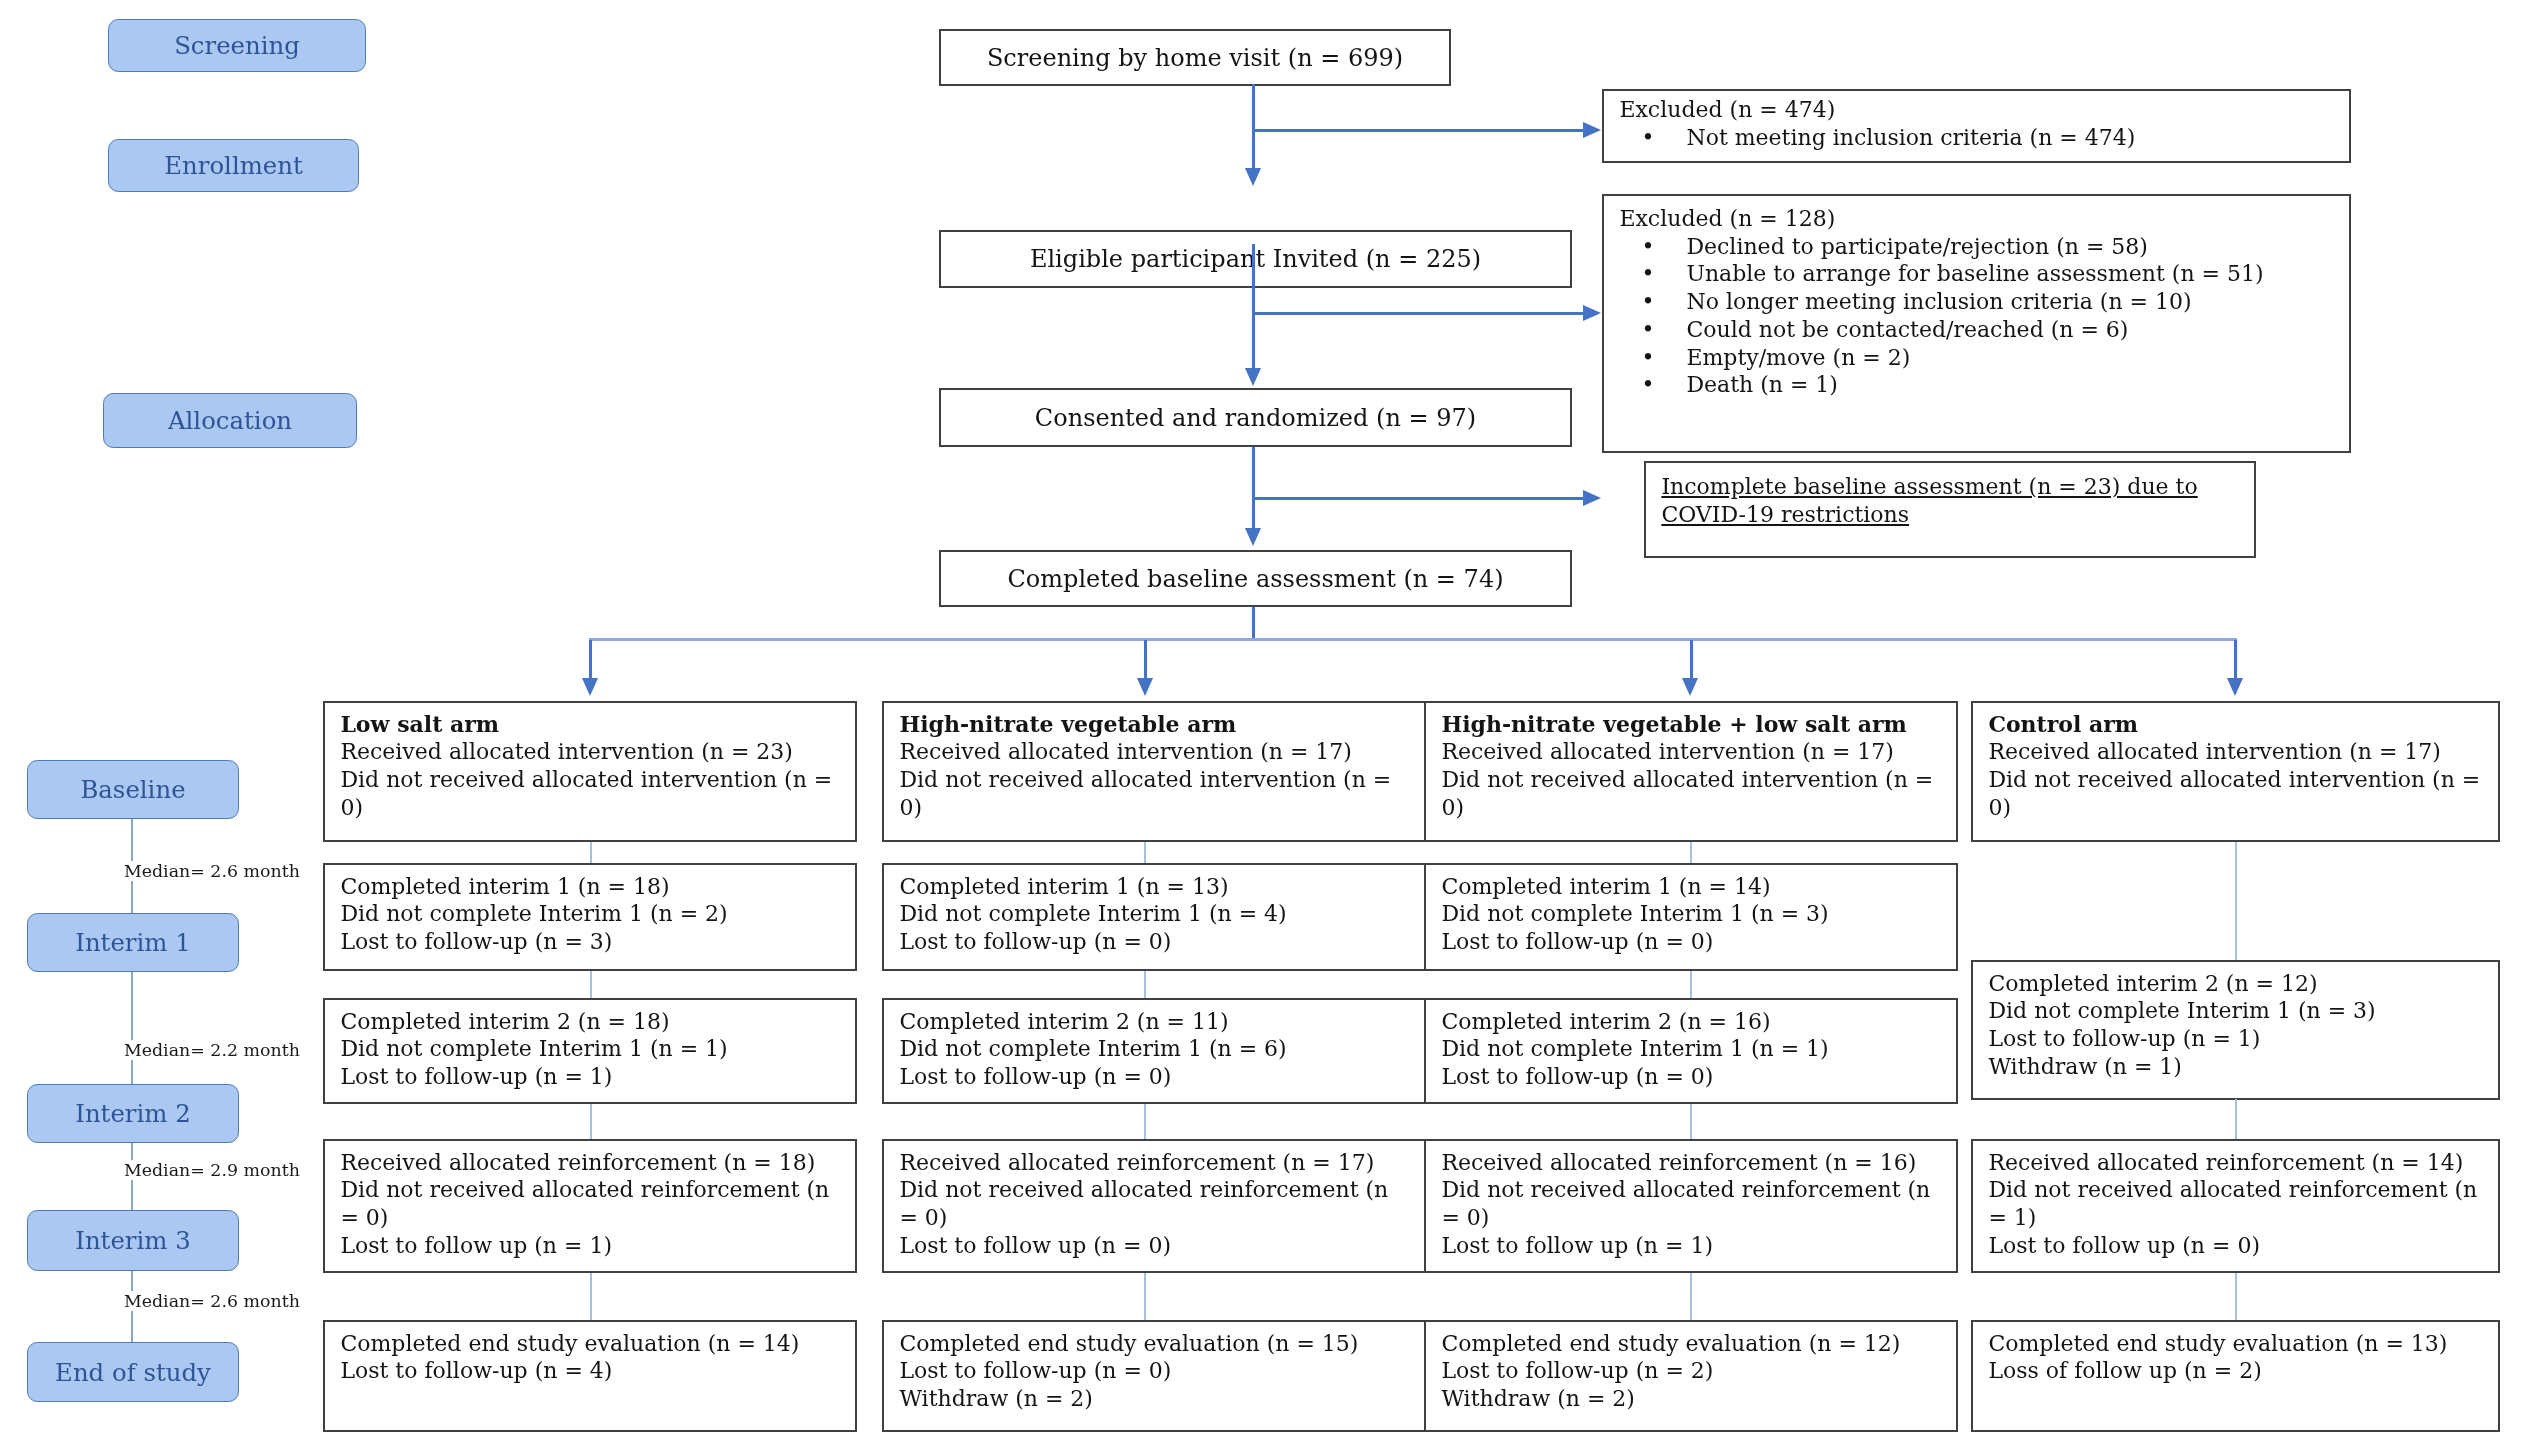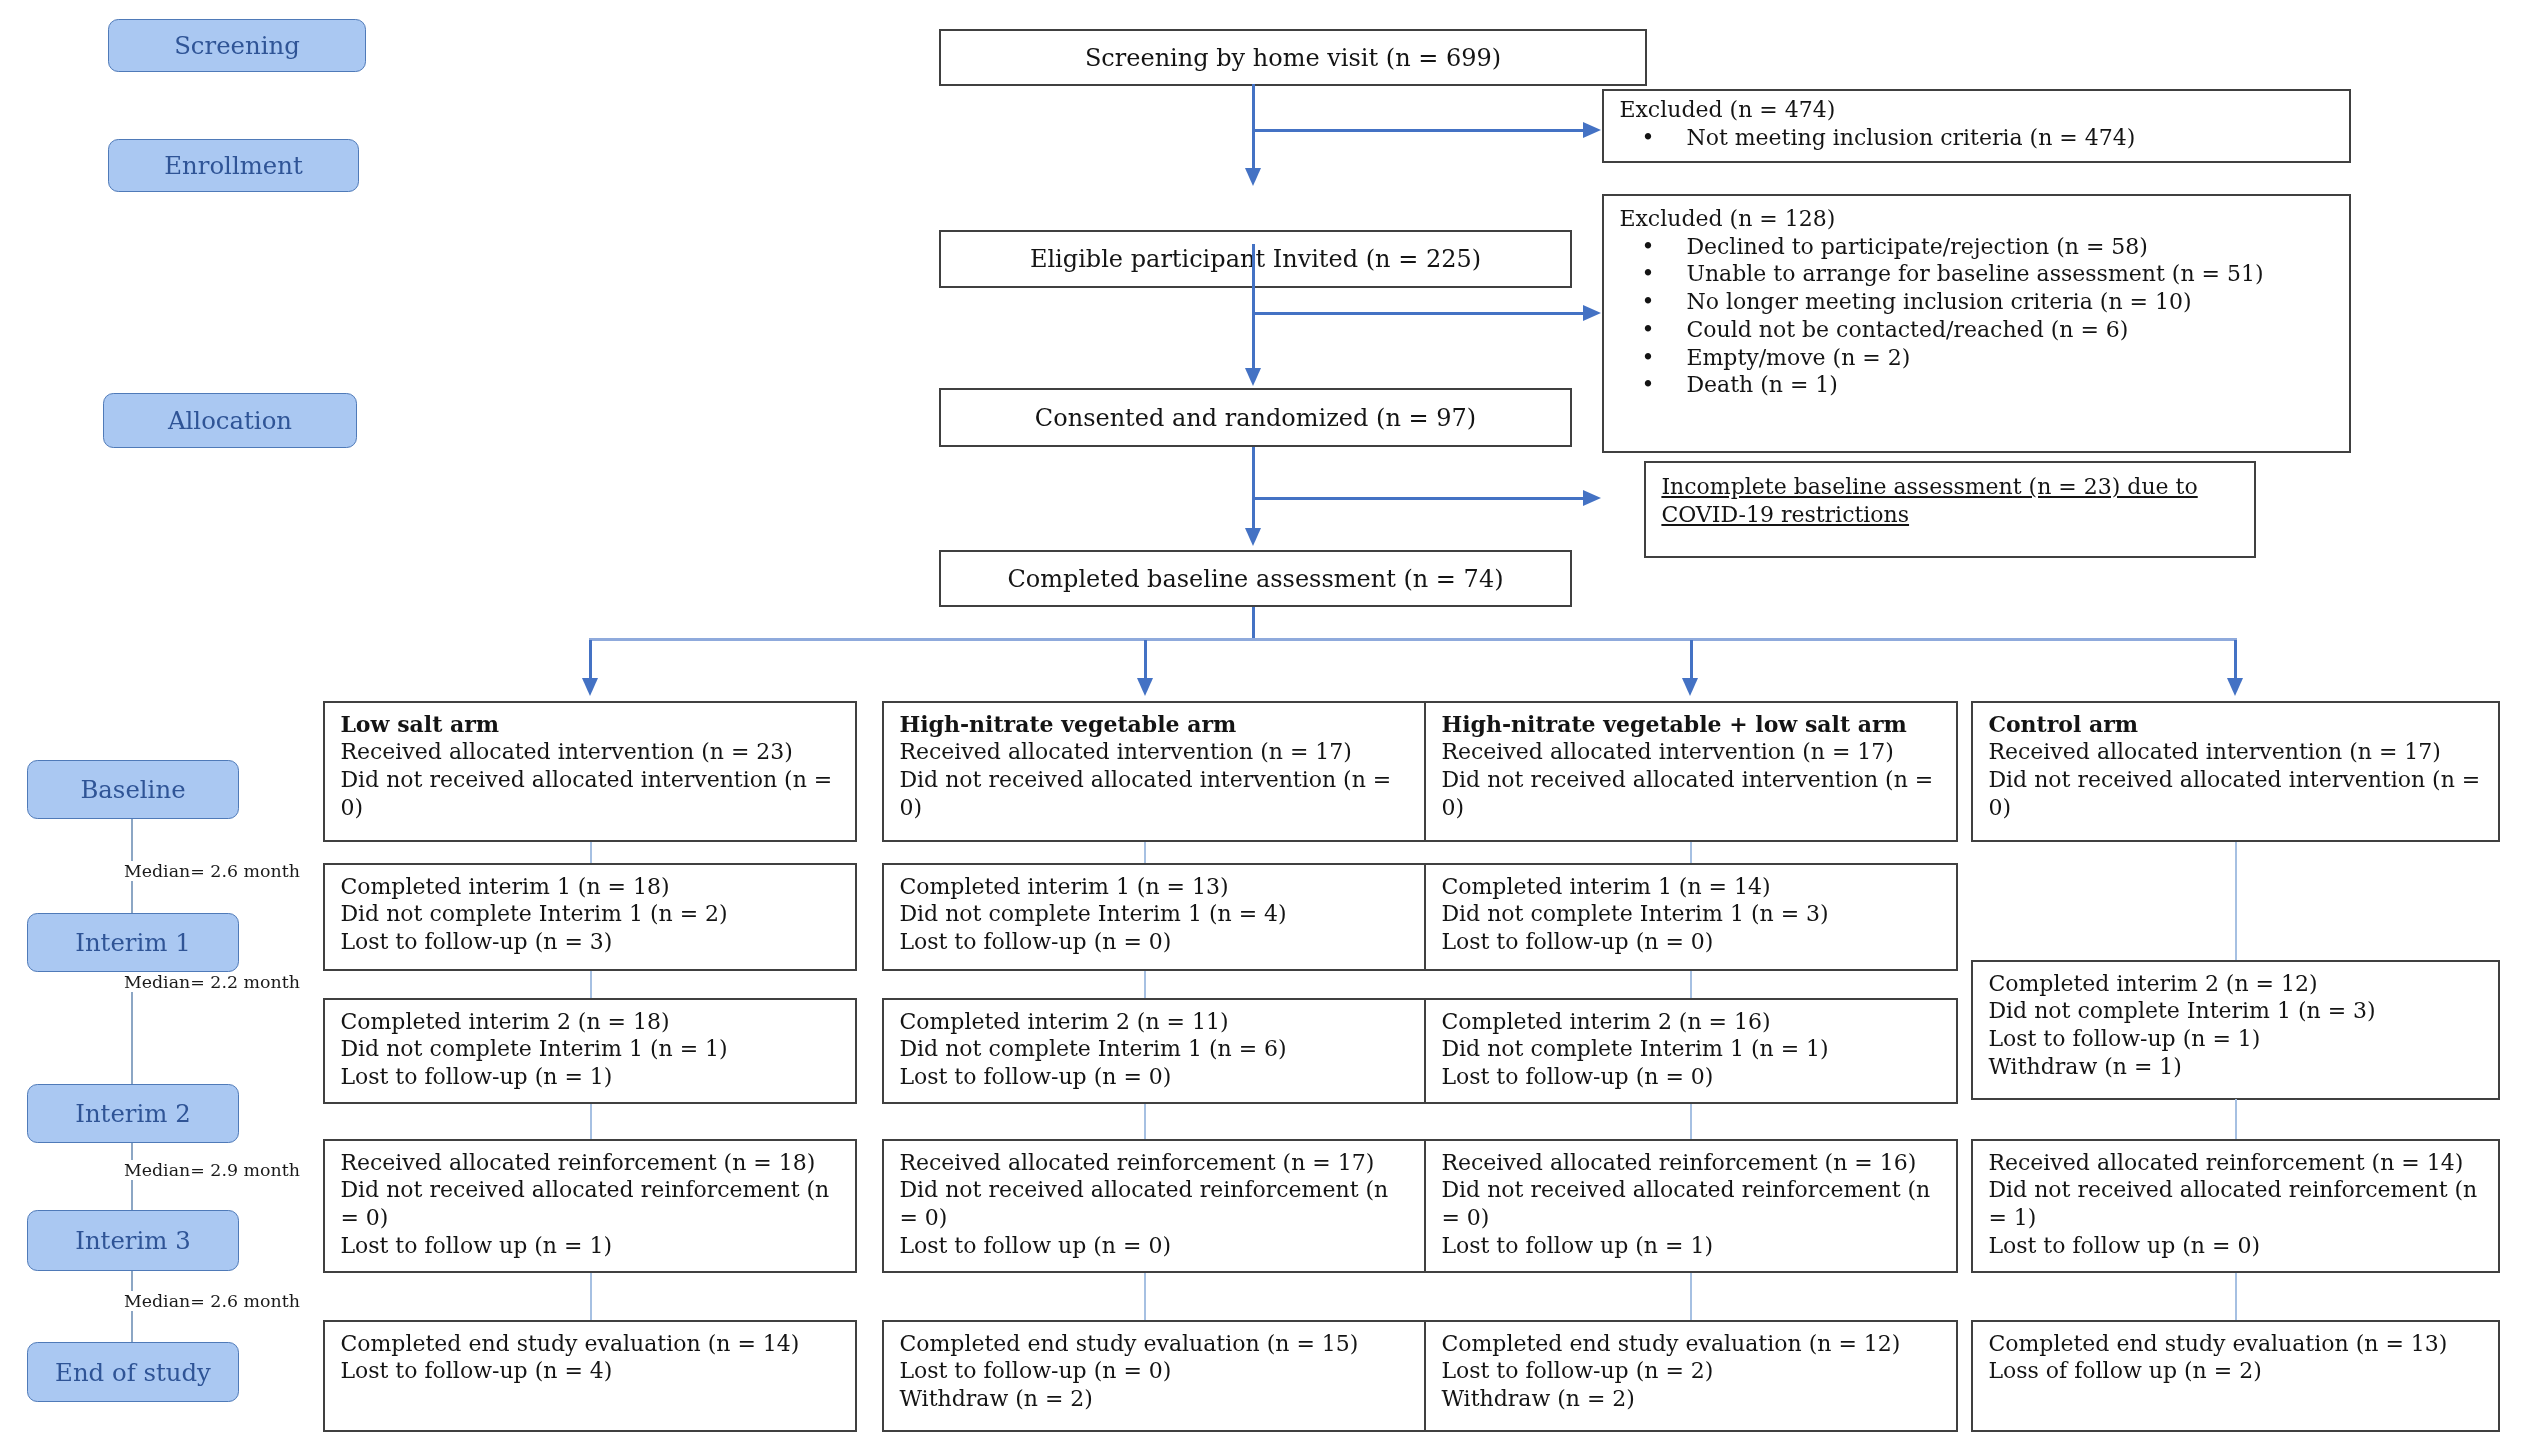--- a/index.html
+++ b/index.html
@@ -39,26 +39,26 @@
   .s-screening{left:108px;top:19px;width:258px;height:53px;}
   .s-enrollment{left:108px;top:139px;width:251px;height:53px;}
   .s-allocation{left:103px;top:393px;width:254px;height:55px;}
   .s-baseline{left:27px;top:760px;width:212px;height:59px;}
   .s-interim1{left:27px;top:913px;width:212px;height:59px;}
   .s-interim2{left:27px;top:1084px;width:212px;height:59px;}
   .s-interim3{left:27px;top:1210px;width:212px;height:61px;}
   .s-end{left:27px;top:1342px;width:212px;height:60px;}
   .left-spine{left:131px;top:819px;height:523px;}
   .m1{left:120px;top:861px;}
-  .m2{left:120px;top:972px;text-align:center;}
+  .m2{left:120px;top:1040px;text-align:center;}
   .m3{left:120px;top:1160px;}
   .m4{left:120px;top:1291px;}
 
   
-  .b-screen{left:939px;top:29px;width:708px;height:57px;}
+  .b-screen{left:939px;top:29px;width:512px;height:57px;}
   .b-eligible{left:939px;top:186px;width:633px;height:58px;margin-top:44px;}
   .b-consent{left:939px;top:388px;width:633px;height:59px;}
   .b-baseline{left:939px;top:550px;width:633px;height:57px;}
 
   
   .r1{left:1602px;top:89px;width:749px;height:74px;padding:5.1px 15.4px;}
   .r2{left:1602px;top:194px;width:749px;height:259px;padding:9px 15.4px;}
   .r3{left:1644px;top:461px;width:612px;height:97px;padding:10.3px 15.4px;text-decoration:underline;}
 
   

